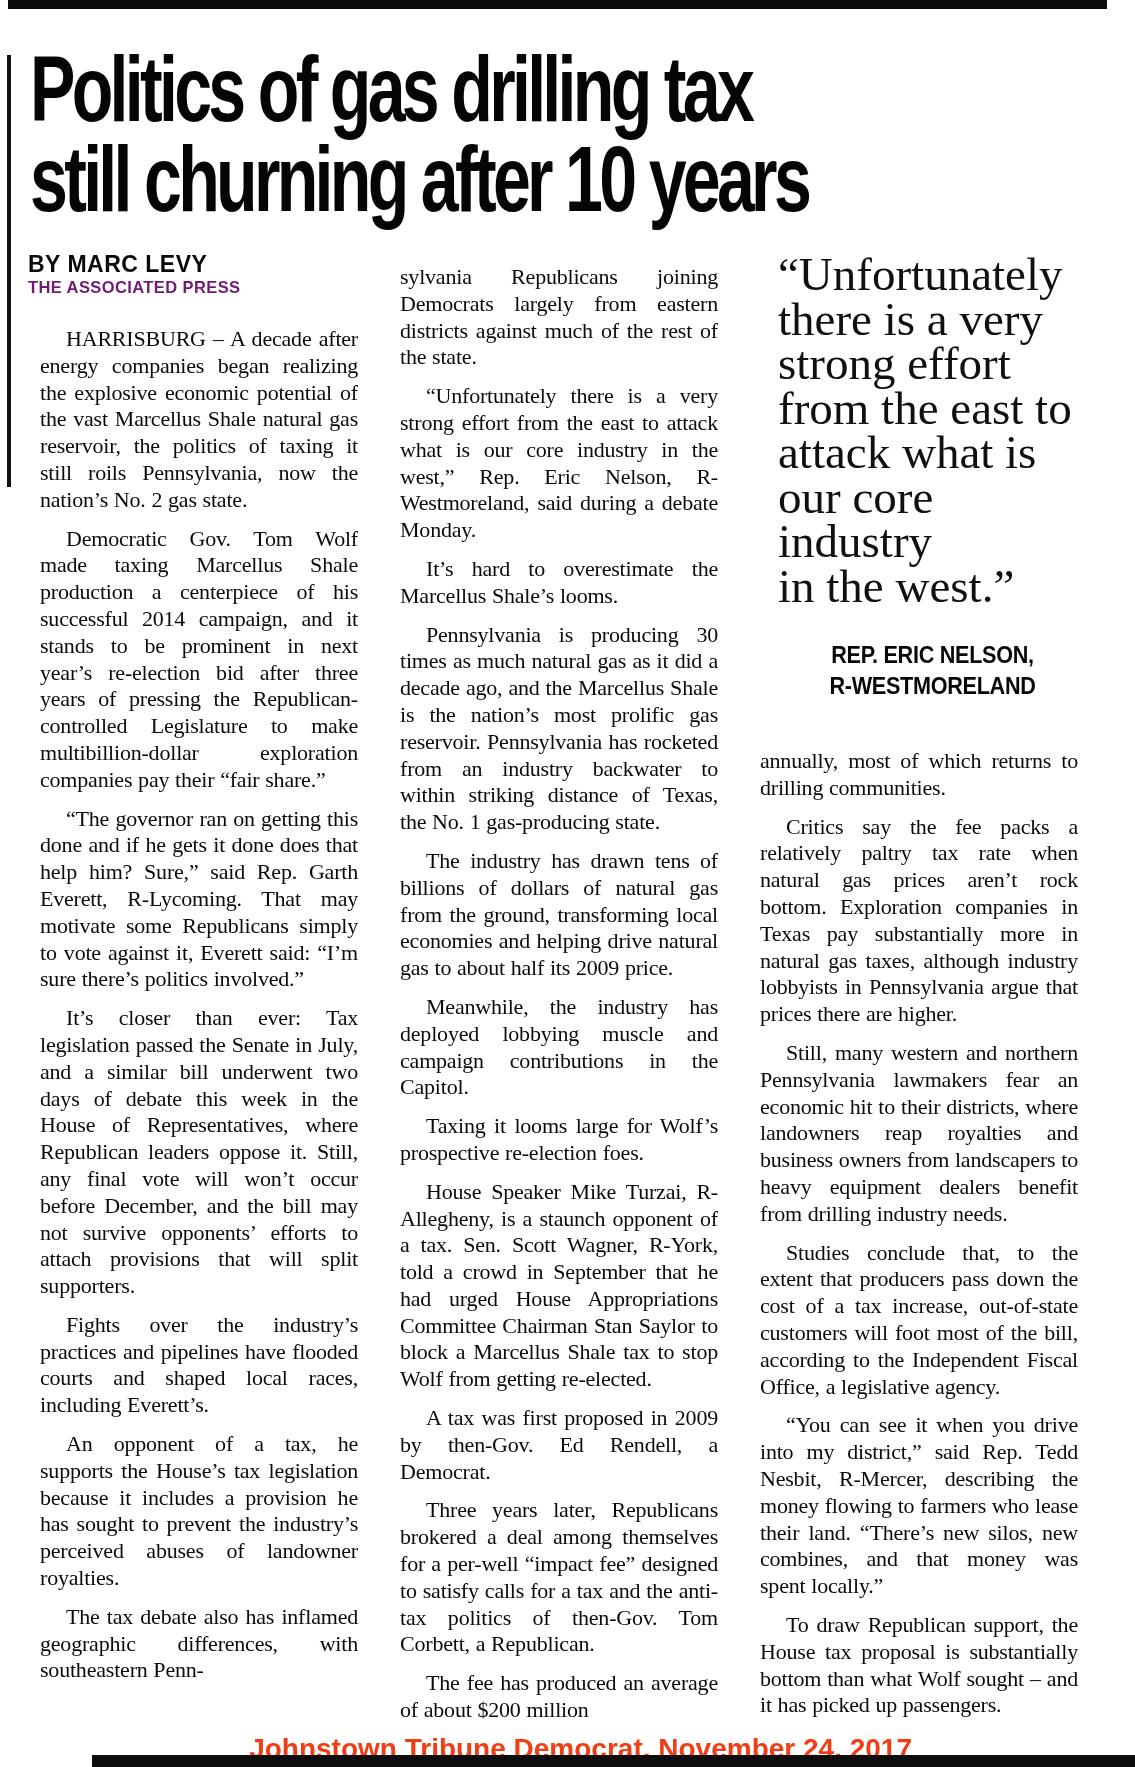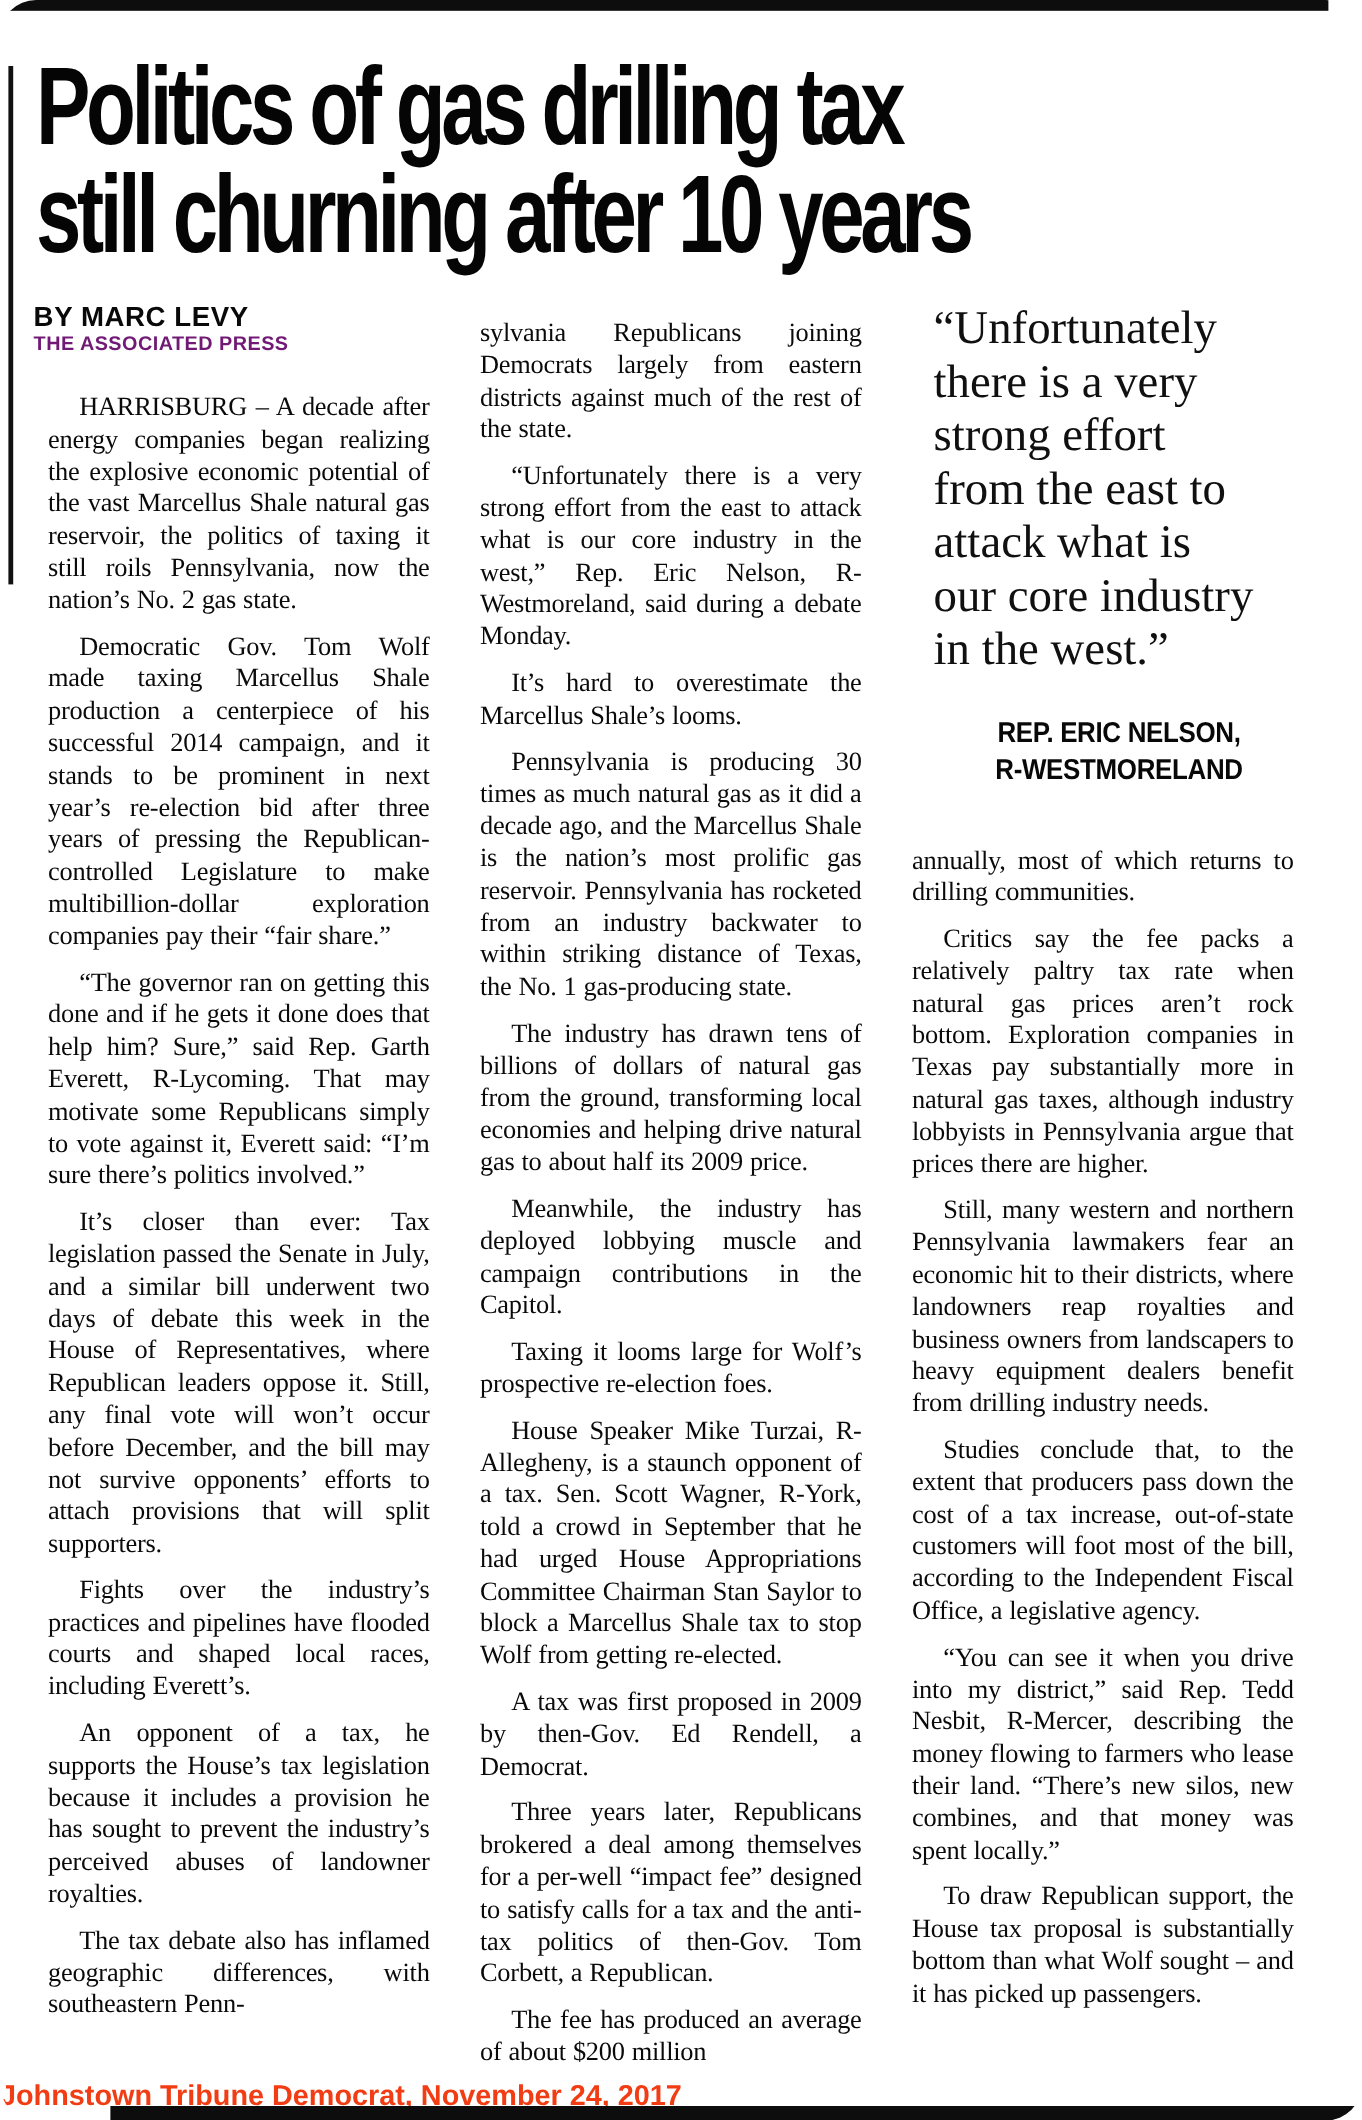--- a/index.html
+++ b/index.html
@@ -4,21 +4,20 @@
 <style>
   html,body{margin:0;padding:0;background:#ffffff;}
   .page{
     position:relative;
     width:1135px;
     height:1767px;
     background:#ffffff;
     overflow:hidden;
     font-family:"Liberation Serif", serif;
     color:#0a0a0a;
-    border-radius:30px;
   }
   
   .top-rule{position:absolute;left:8px;top:0;width:1099px;height:9px;background:#0d0d0d;}
   .bottom-rule{position:absolute;left:92px;top:1755px;width:1043px;height:12px;background:#0d0d0d;}
   .left-rule{position:absolute;left:7px;top:55px;width:4px;height:432px;background:#111;}
 
   
   .headline{
     position:absolute;left:30px;top:44px;margin:0;
     font-family:"Liberation Sans", sans-serif;
@@ -52,21 +51,21 @@
     text-indent:26px;
     letter-spacing:-0.2px;
     word-spacing:0.5px;
   }
   p.body-par.cont{text-indent:0;}
 
   
   .pull-quote{margin-bottom:47px;}
   .pull-quote-text{
     padding-left:30px;
-    font-size:39px;
+    font-size:47px;
     line-height:44.5px;
     white-space:pre-line;
     color:#101010;
   }
   .pq-attr{
     margin-top:31px;
     padding-left:30px;
     text-align:center;
     font-family:"Liberation Sans", sans-serif;
     font-weight:bold;
@@ -74,24 +73,24 @@
     line-height:31px;
     letter-spacing:-0.3px;
     color:#080808;
     transform:scaleX(0.9);
     transform-origin:50% 0;
   }
 
   
   .footer{
     position:absolute;left:0;top:1733px;width:912px;
-    text-align:left;
+    text-align:right;
     font-family:"Liberation Sans", sans-serif;
     font-weight:bold;
-    font-size:24px;
+    font-size:28px;
   }
 </style>
 </head>
 <body>
 
 <div class="page">
 
   <div class="top-rule"></div>
   <div class="left-rule"></div>
 

